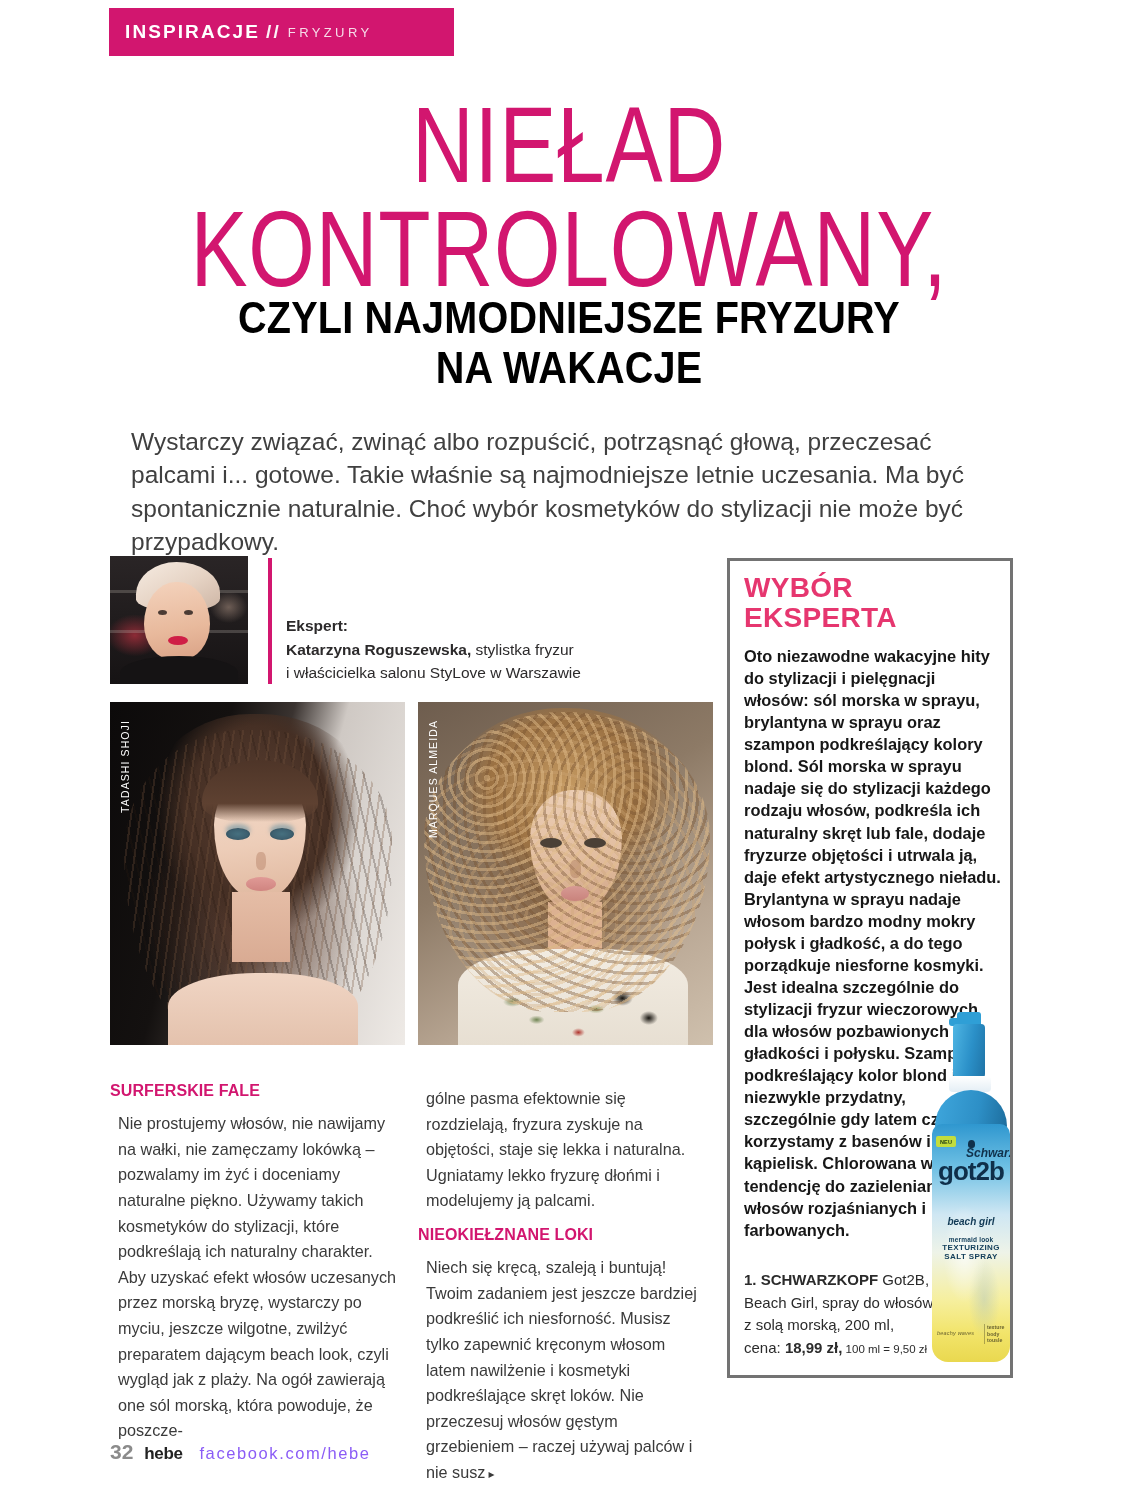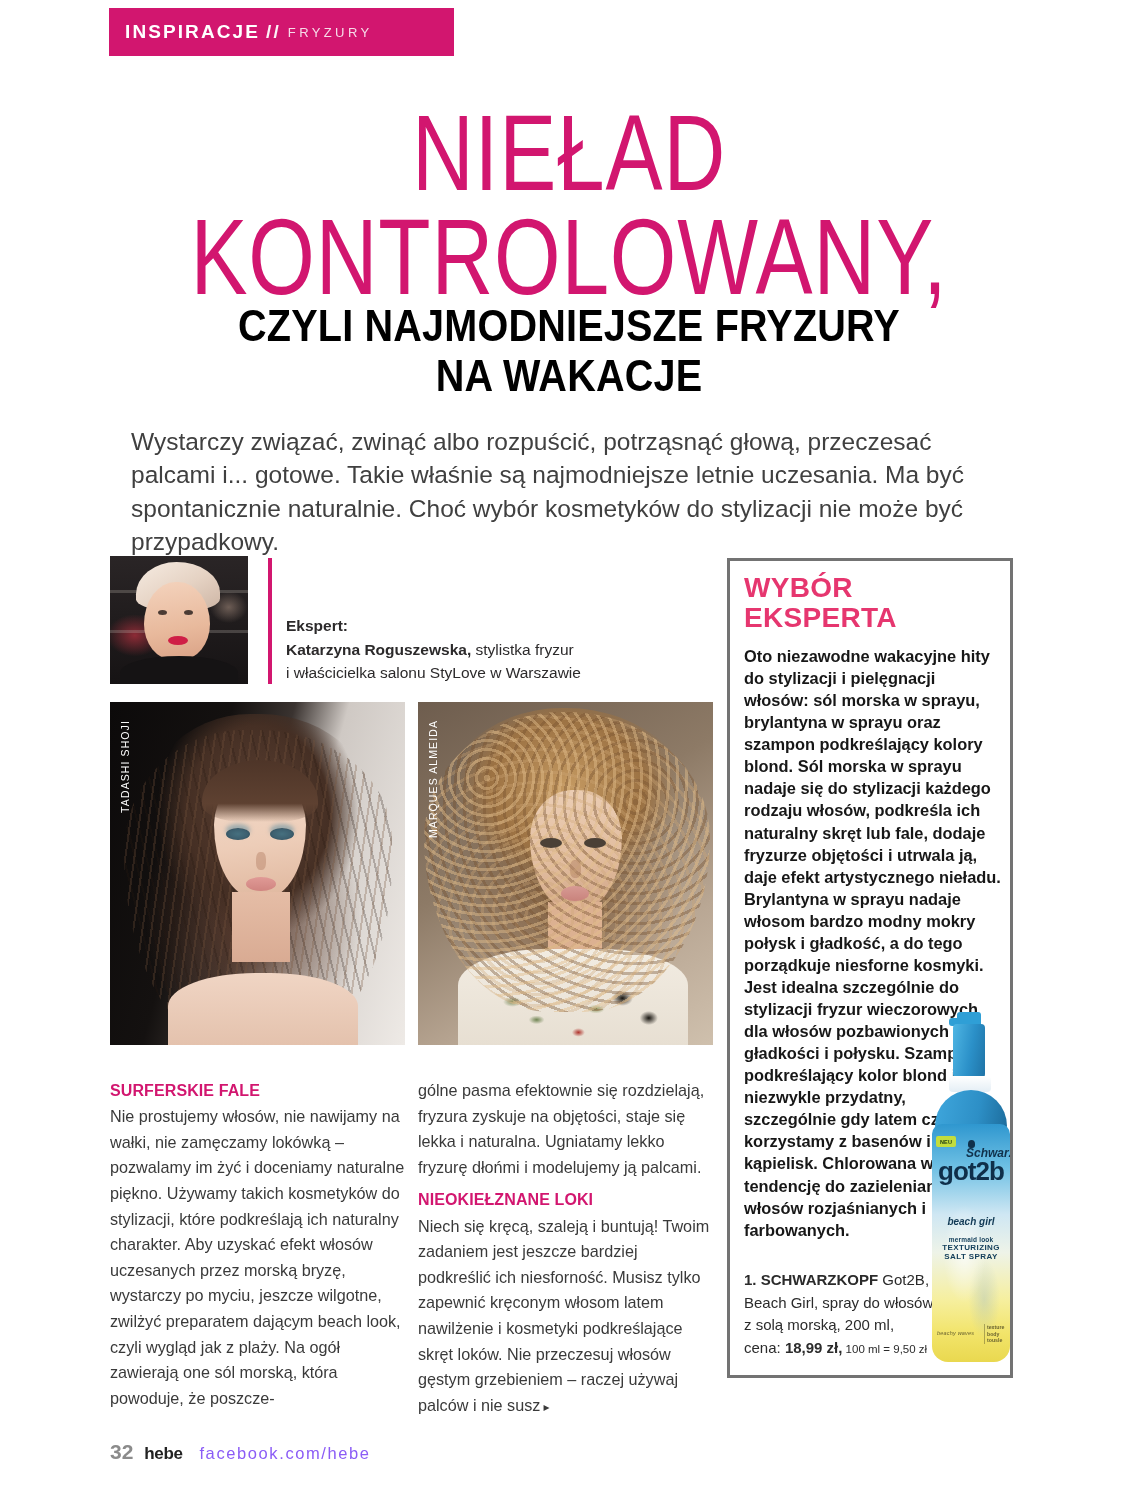--- a/index.html
+++ b/index.html
@@ -48,21 +48,21 @@
     font-weight: 300;
     font-size: 13px;
     letter-spacing: 3.4px;
     margin-left: 5px;
   }
 
   
   .headline-wrap {
     position: absolute;
     left: 0;
-    top: 104px;
+    top: 96px;
     width: 1138px;
     text-align: center;
   }
   .hl-line1, .hl-line2 {
     color: #d2166f;
     font-weight: 300;
     line-height: .92;
     font-family: "Liberation Sans Narrow", "Liberation Sans", sans-serif;
     transform: scaleX(.80);
     transform-origin: center;
@@ -289,21 +289,21 @@
   }
   .col-1 { left: 110px; }
   .col-2 { left: 418px; }
   .sect-head {
     color: #d2166f;
     font-weight: bold;
     font-size: 16px;
     letter-spacing: .1px;
     margin: 0 0 1px 0;
   }
-  .col p { margin: 0; }
+  .col p { margin: 8px; }
   .col .sect-head.second { margin-top: 7px; }
   .cont-arrow {
     color: #3a3a3a;
     font-size: 12px;
     margin-left: 3px;
   }
 
   
   .expert-box {
     position: absolute;

